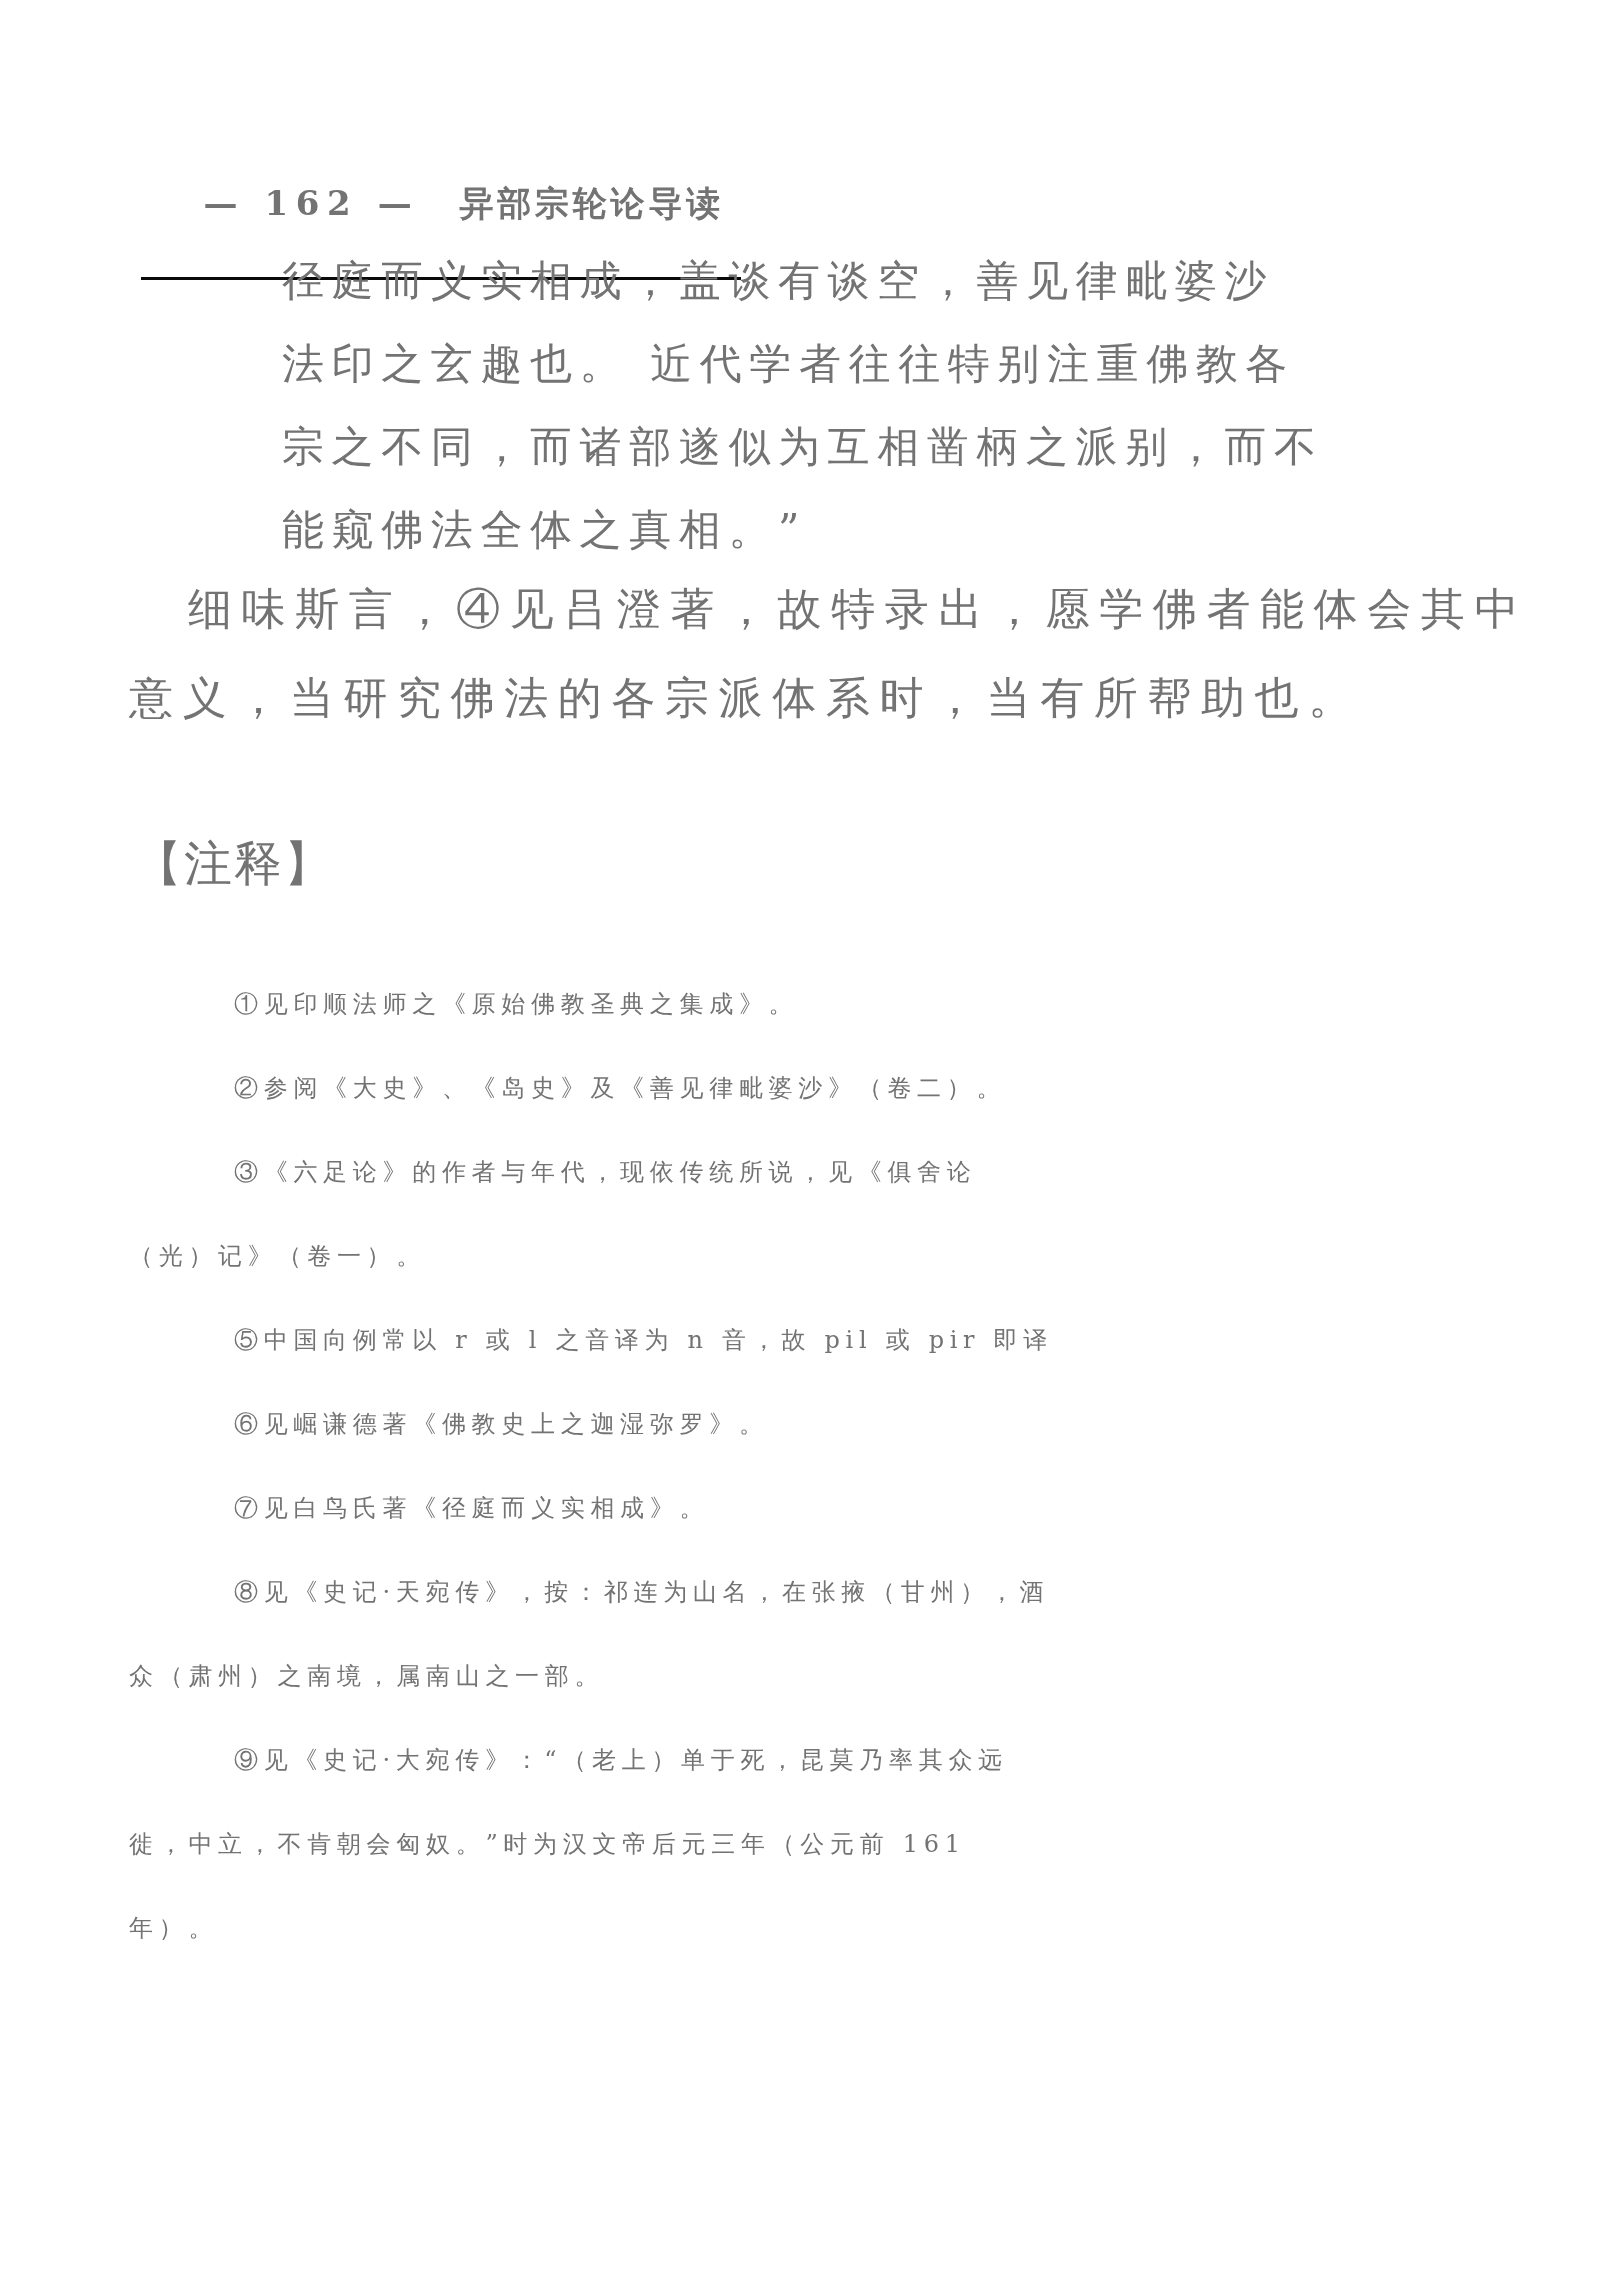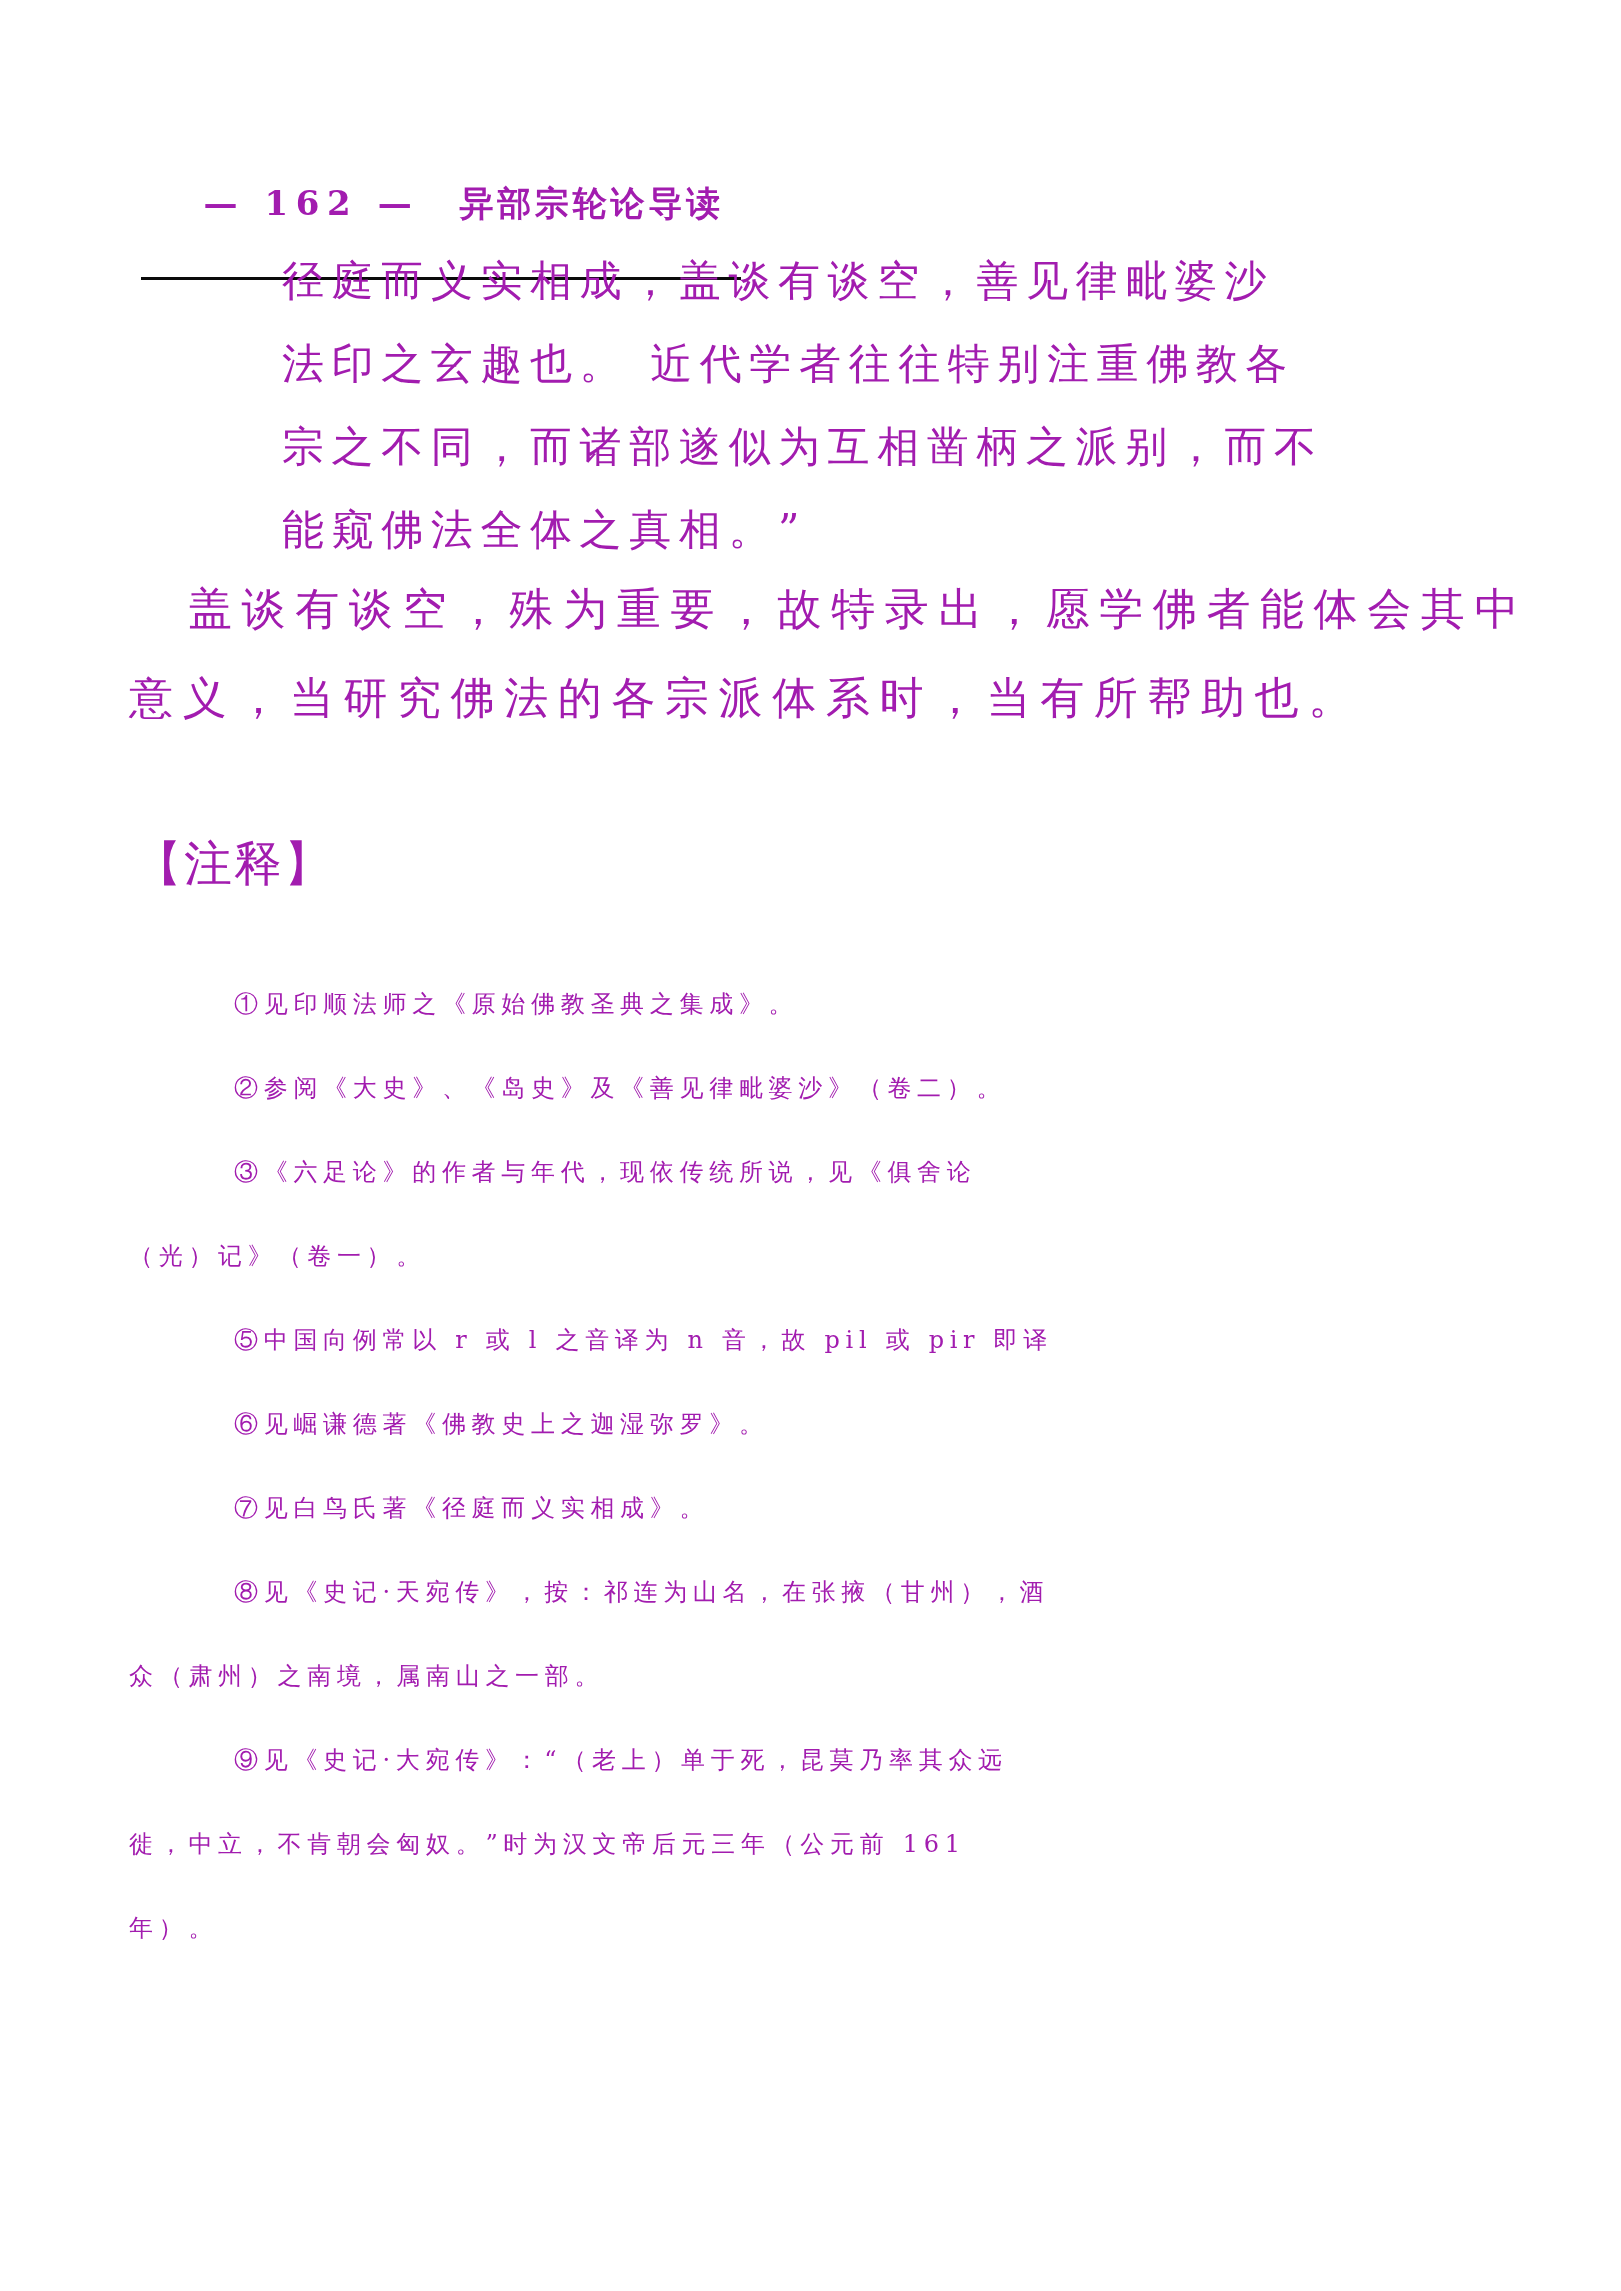--- a/index.html
+++ b/index.html
@@ -5,21 +5,21 @@
   html, body {
     margin: 0;
     padding: 0;
     background: #e8e8e8;
   }
   .page {
     position: relative;
     width: 1621px;
     height: 2291px;
     background: #ffffff;
-    color: #a21caf;
+    color: #737373;
     font-family: "DejaVu Serif", "Liberation Serif", serif;
     overflow: hidden;
   }
   .running-header {
     position: absolute;
     left: 141px;
     top: 141px;
     display: inline-block;
     border-bottom: 3.8px solid #0a0a0a;
     padding: 0 17px 9.6px 0;
@@ -97,21 +97,21 @@
       <div class="quote-line">径庭而义实相成，盖谈有谈空，善见律毗婆沙</div>
 
       <div class="quote-line">法印之玄趣也。 近代学者往往特别注重佛教各</div>
 
       <div class="quote-line">宗之不同，而诸部遂似为互相凿柄之派别，而不</div>
 
       <div class="quote-line">能窥佛法全体之真相。”</div>
     </div>
 
   <div class="para-block">
-      <div class="para-line first">盖谈有谈空，殊为重要，故特录出，愿学佛者能体会其中</div>
+      <div class="para-line first">细味斯言，④见吕澄著，故特录出，愿学佛者能体会其中</div>
       <div class="para-line">意义，当研究佛法的各宗派体系时，当有所帮助也。</div>
     </div>
 
   <div class="section-title">【注释】</div>
 
   <div class="notes-block">
       <div class="note-line indent">①见印顺法师之《原始佛教圣典之集成》。</div>
       <div class="note-line indent">②参阅《大史》、《岛史》及《善见律毗婆沙》（卷二）。</div>
       <div class="note-line indent">③《六足论》的作者与年代，现依传统所说，见《俱舍论</div>
       <div class="note-line">（光）记》（卷一）。</div>

